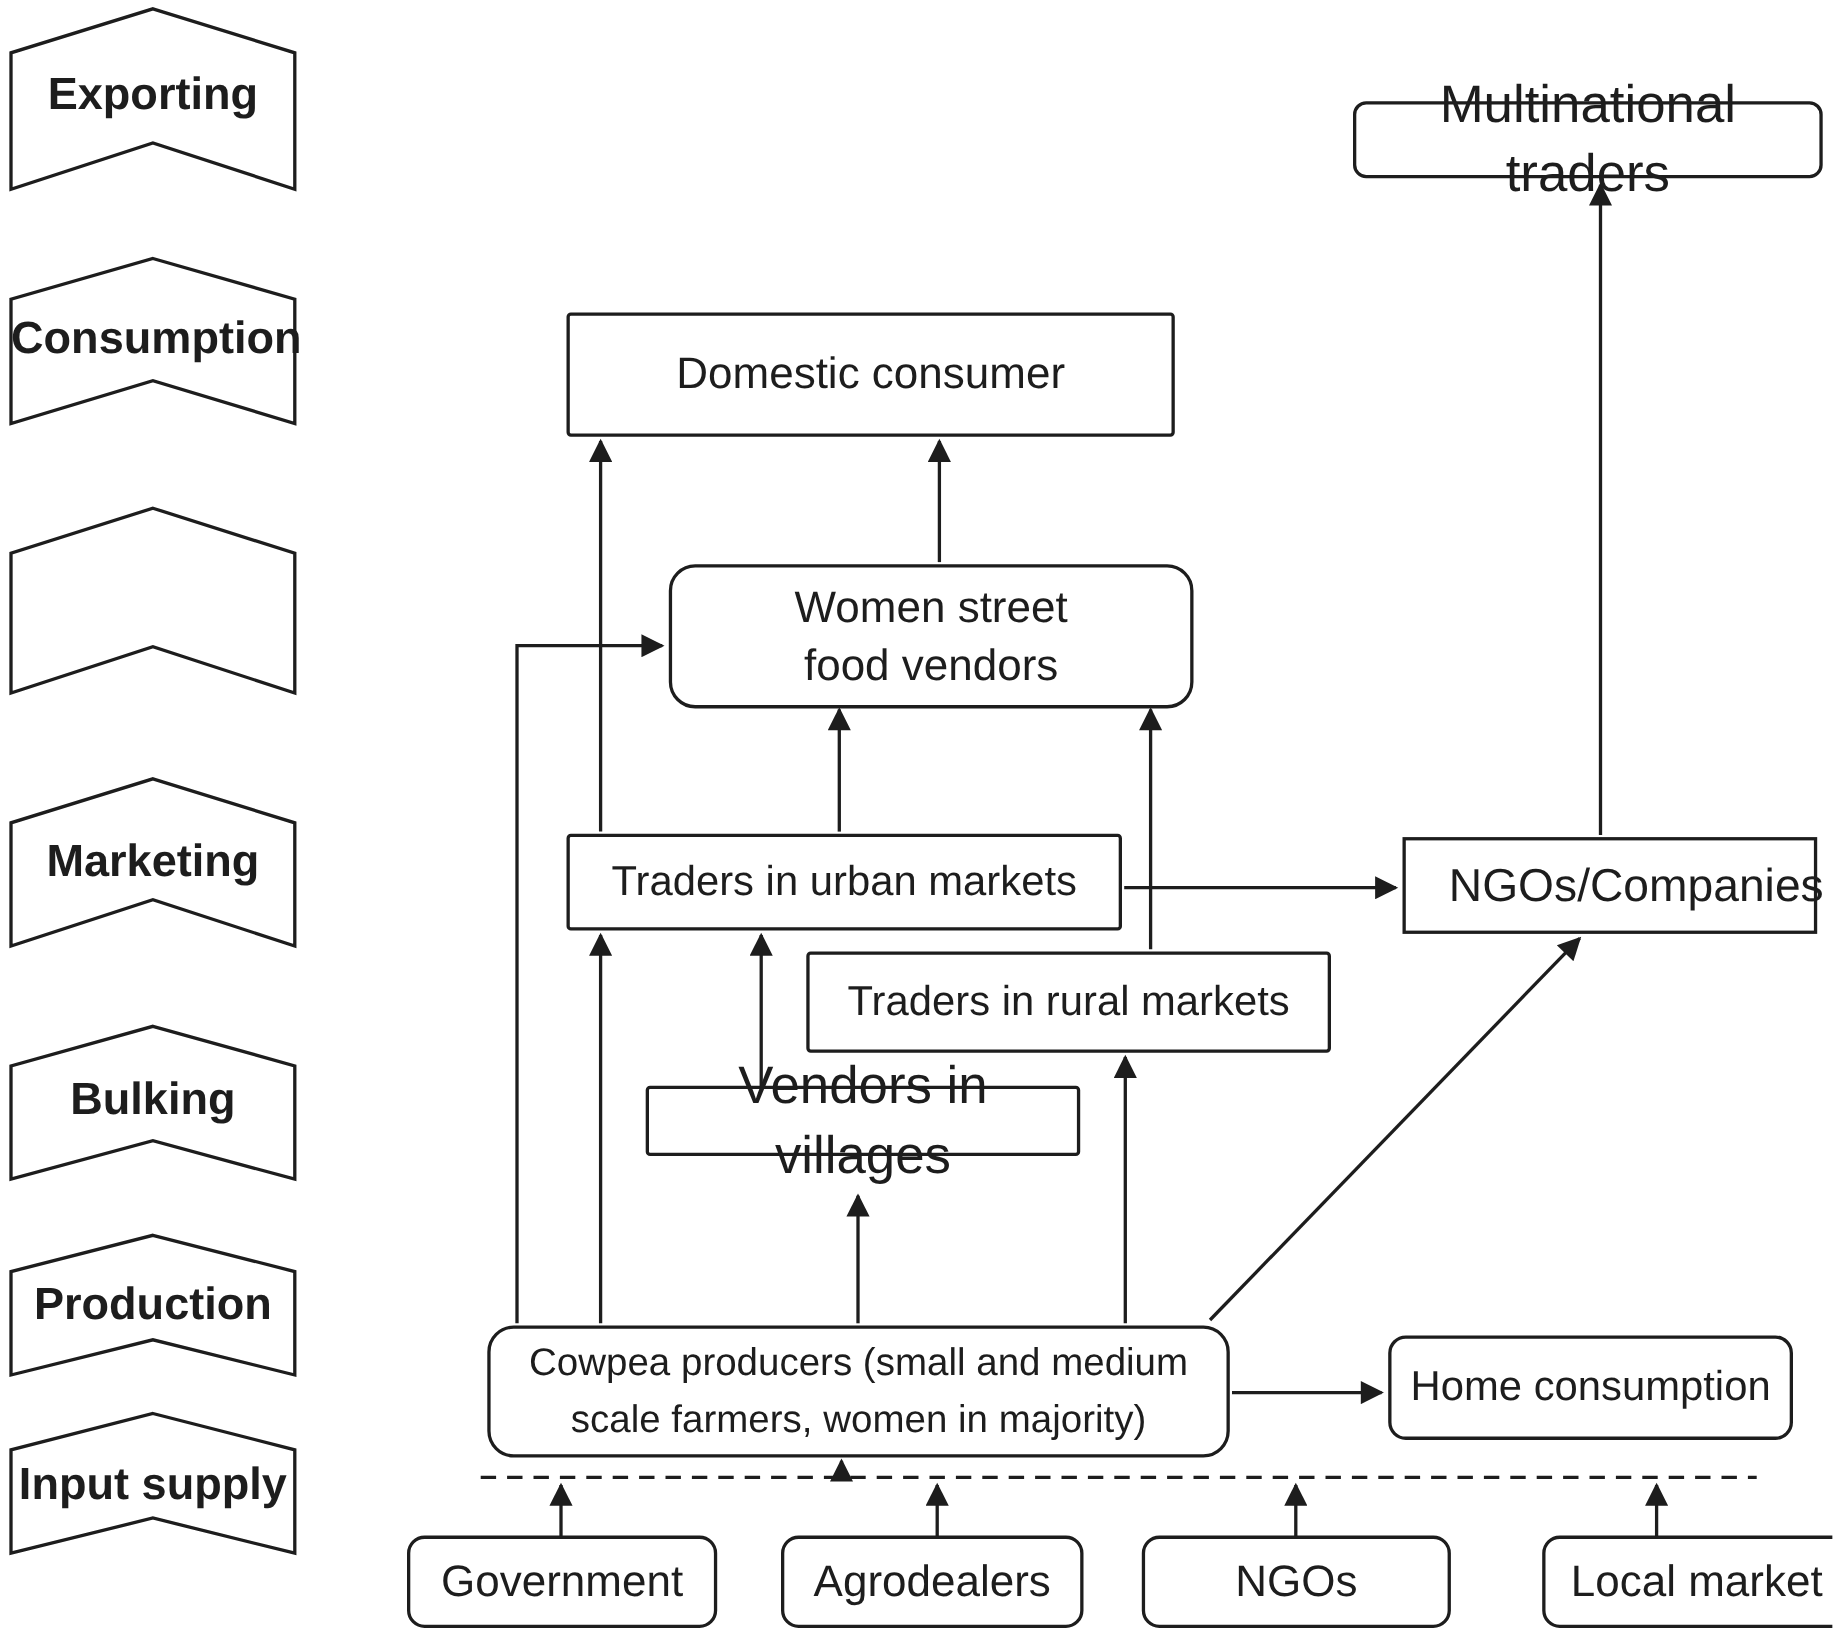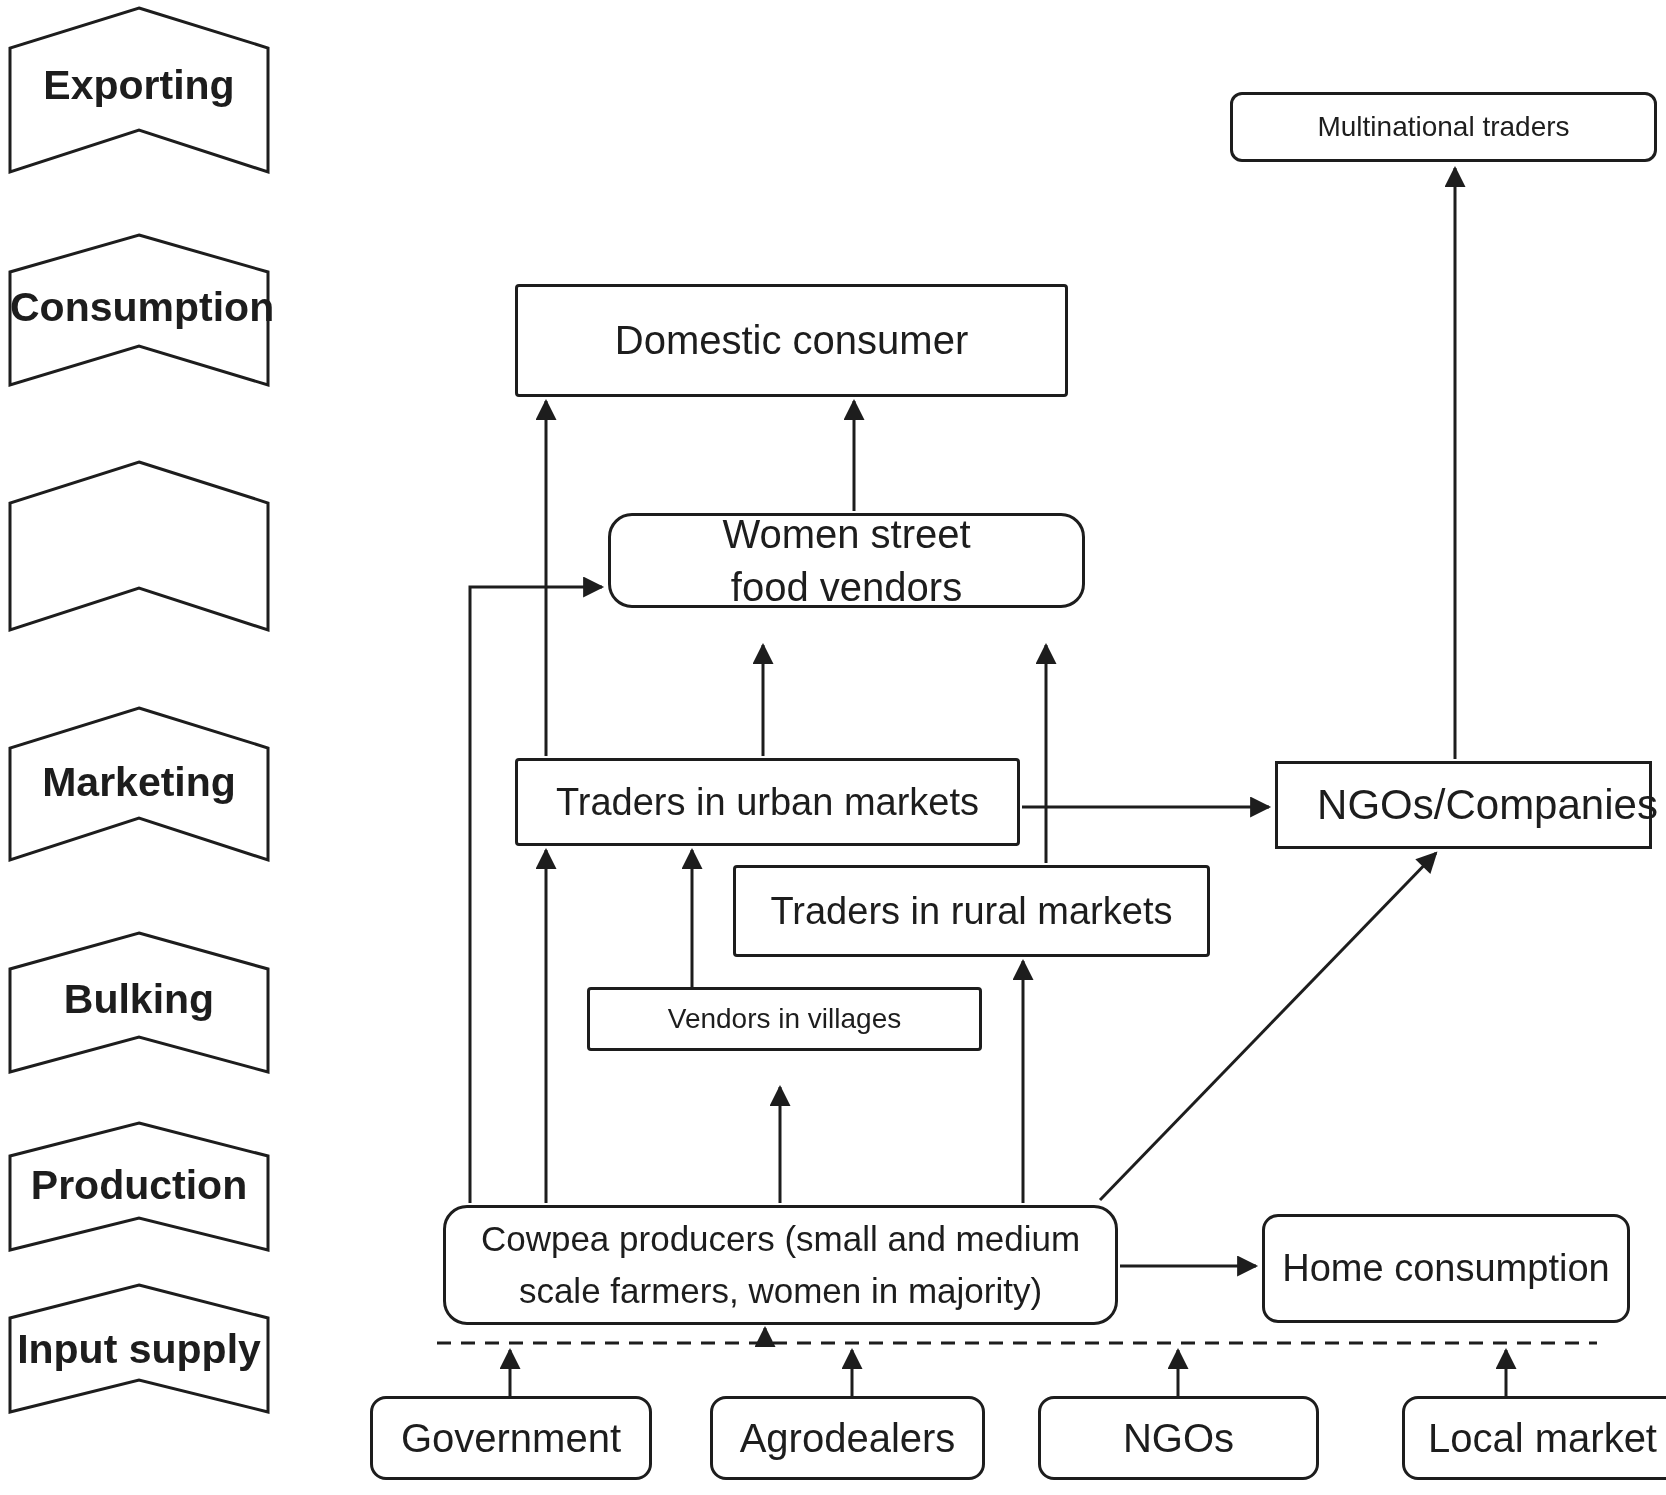--- a/index.html
+++ b/index.html
@@ -11,21 +11,21 @@
   .node{
     position:absolute;box-sizing:border-box;background:#ffffff;
     border:3px solid #1d1d1d;display:flex;align-items:center;justify-content:center;
     text-align:center;line-height:1.32;
   }
   .stage-label{
     position:absolute;left:10px;width:258px;text-align:center;
     font-weight:bold;font-size:41px;line-height:52px;letter-spacing:0px;
   }
   .f35{font-size:35px;line-height:1.5;}
-  .f36{font-size:28px;}
+  .f36{font-size:48px;}
   .f38{font-size:38px;}
   .f40{font-size:40px;}
   .f42{font-size:42px;}
   .r12{border-radius:12px;}
   .r16{border-radius:16px;}
   .r20{border-radius:4px;}
   .r24{border-radius:24px;}
   .sharp{border-radius:0;padding-left:48px;}
 </style>
 </head>
@@ -79,21 +79,21 @@
   </svg>
 
   <div class="node r12 f36" style="left:1230px;top:92px;width:427px;height:70px;">
     <span>Multinational traders</span>
   </div>
 
   <div class="node r20 f40" style="left:515px;top:284px;width:553px;height:113px;">
     <span>Domestic consumer</span>
   </div>
 
-  <div class="node r24 f40" style="left:608px;top:513px;width:477px;height:95px;padding:0 68px;">
+  <div class="node r24 f40" style="left:608px;top:513px;width:477px;height:131px;padding:0 68px;">
     <span>Women street food vendors</span>
   </div>
 
   <div class="node r20 f38" style="left:515px;top:758px;width:505px;height:88px;">
     <span>Traders in urban markets</span>
   </div>
 
   <div class="node sharp f42" style="left:1275px;top:761px;width:377px;height:88px;">
     <span>NGOs/Companies</span>
   </div>
@@ -103,21 +103,21 @@
   </div>
 
   <div class="node r20 f36" style="left:587px;top:987px;width:395px;height:64px;">
     <span>Vendors in villages</span>
   </div>
 
   <div class="node r24 f35" style="left:443px;top:1205px;width:675px;height:120px;padding:0 28px;">
     <span>Cowpea producers (small and medium scale farmers, women in majority)</span>
   </div>
 
-  <div class="node r16 f38" style="left:1262px;top:1214px;width:368px;height:109px;text-align:right;">
+  <div class="node r16 f38" style="left:1262px;top:1214px;width:368px;height:95px;text-align:right;">
     <span>Home consumption</span>
   </div>
 
   <div class="node r16 f40" style="left:370px;top:1396px;width:282px;height:84px;">
     <span>Government</span>
   </div>
 
   <div class="node r16 f40" style="left:710px;top:1396px;width:275px;height:84px;">
     <span>Agrodealers</span>
   </div>

